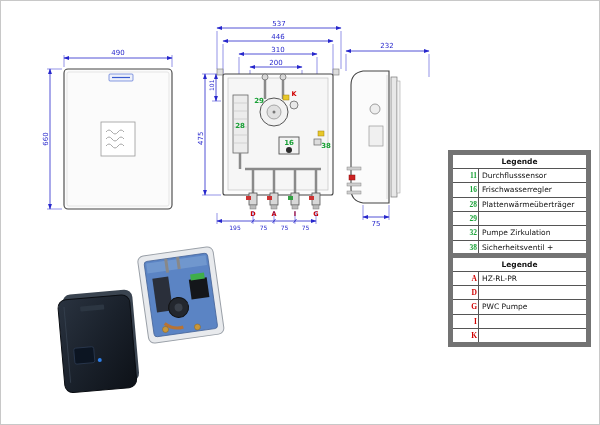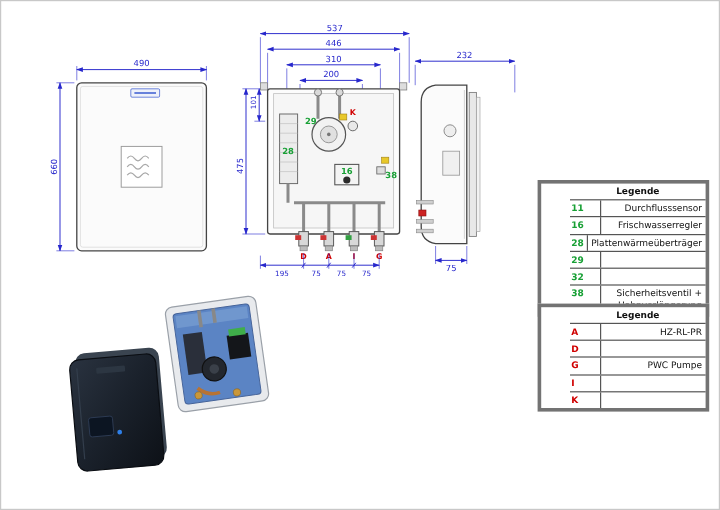--- a/index.html
+++ b/index.html
@@ -9,31 +9,31 @@
   .abs { position:absolute; }
   svg text { font-family:"DejaVu Sans", sans-serif; }
   .dim  { stroke:#2727cc; stroke-width:0.8; fill:none; }
   .ext  { stroke:#2727cc; stroke-width:0.5; fill:none; }
   .dimt { fill:#2727cc; font-size:7px; }
   .dimts{ fill:#2727cc; font-size:6px; }
   .co-g { fill:#18a035; font-size:7px; font-weight:bold; }
   .co-r { fill:#d00000; font-size:6.5px; font-weight:bold; }
   .wave { fill:none; stroke:#a8a8a8; stroke-width:1; }
   .pipe { stroke:#8a8a8a; stroke-width:2.5; fill:none; }
-  .legend { position:absolute; background:#fff; border:3px solid #737373;
-            font-size:7.5px; color:#111;padding-left:24px; }
+  .legend { position:absolute; background:#fff; border:5px solid #737373;
+            font-size:7.5px; color:#111; }
   .legend-title { text-align:center; font-weight:bold; padding:2px 0;
                   border-bottom:1px solid #555; }
   .legend-row { display:flex; border-bottom:1px solid #555; }
   .legend-row:last-child { border-bottom:none; }
-  .legend-key { width:26px; border-right:1px solid #555; text-align:left;
-                padding:2px 1px; font-weight:bold; }
+  .legend-key { width:26px; border-right:1px solid #555; text-align:right;
+                padding:2px 1px; font-weight:bold;font-family:Liberation Serif, serif; }
   .legend-key.green { color:#18a035; }
   .legend-key.red   { color:#d00000; }
-  .legend-val { flex:1; text-align:right; padding:2px 3px; line-height:1.25; }
+  .legend-val { flex:1; text-align:left; padding:2px 3px; line-height:1.25; }
 </style>
 </head>
 <body>
 
 <div class="canvas">
 
   <svg class="abs" style="left:38px; top:46px;" width="138" height="172" viewBox="0 0 138 172">
     <defs>
       <marker id="arF" viewBox="0 0 10 10" refX="9" refY="5" markerWidth="7" markerHeight="7" orient="auto-start-reverse">
         <path d="M0,1.5 L10,5 L0,8.5 z" fill="#2727cc"></path>
@@ -277,20 +277,21 @@
     </div>
     <div class="legend-row">
       <div class="legend-key green">28</div>
       <div class="legend-val">Plattenwärmeüberträger</div>
     </div>
     <div class="legend-row">
       <div class="legend-key green">29</div>
     </div>
     <div class="legend-row">
       <div class="legend-key green">32</div>
+      <div class="legend-val">Pumpe Zirkulation</div>
     </div>
     <div class="legend-row">
       <div class="legend-key green">38</div>
       <div class="legend-val">Sicherheitsventil + Hahnverlängerung</div>
     </div>
   </div>
 
   <div class="legend" style="left:447px; top:252px; width:143px;">
     <div class="legend-title">Legende</div>
     <div class="legend-row">

